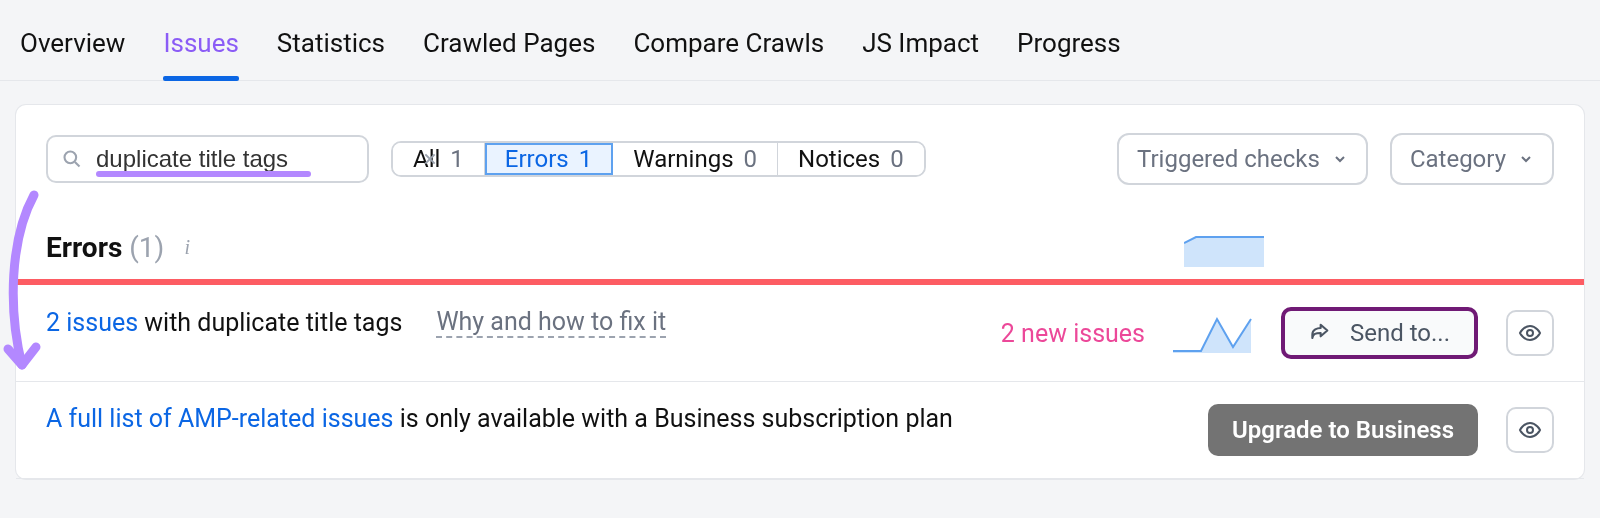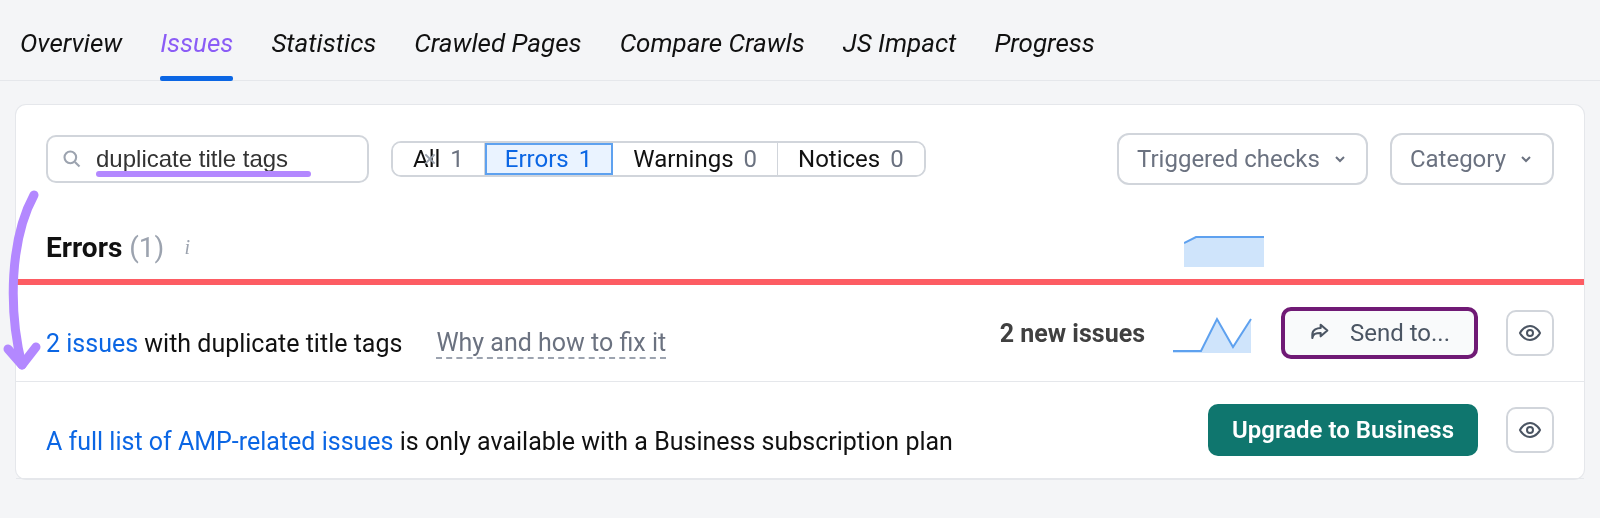--- a/index.html
+++ b/index.html
@@ -16,21 +16,20 @@
     gap: 38px;
     padding: 28px 20px 0 20px;
     border-bottom: 1px solid #e5e7eb;
     font-size: 26px;
     color: #111;
   }
   .tab {
     padding-bottom: 22px;
     cursor: pointer;
     position: relative;
-    font-style: italic;
   }
   .tab.active {
     color: #8b5cf6;
   }
   .tab.active::after {
     content: "";
     position: absolute;
     left: 0; right: 0; bottom: -1px;
     height: 5px;
     background: #0b66e4;
@@ -150,57 +149,57 @@
     margin-left: auto;
     margin-right: 290px;
   }
   .red-bar {
     height: 6px;
     background: #fd5c63;
     margin: 0;
   }
   .row {
     display: flex;
-    align-items: flex-end;
+    align-items: flex-start;
     padding: 22px 30px;
     border-bottom: 1px solid #e5e7eb;
     font-size: 25px;
     gap: 28px;
   }
   .row .left { display: flex; align-items: center; gap: 34px; flex-wrap: wrap; }
   .link { color: #0b66e4; cursor: pointer; }
   .row .text { color: #111; }
   .hint {
     color: #6b7280;
     border-bottom: 2px dashed #9ca3af;
     cursor: pointer;
   }
   .row .right { margin-left: auto; display: flex; align-items: center; gap: 28px; }
-  .new-issues { color: #404040; white-space: nowrap; font-weight: bold; }
+  .new-issues { color: #ec4899; white-space: nowrap; }
   .sendto {
     border: 4px solid #701a75;
     border-radius: 10px;
     padding: 8px 24px;
     font-size: 24px;
     color: #4b5563;
     background: #f9fafb;
     display: flex; align-items: center; gap: 21px;
     cursor: pointer;
   }
   .eye-btn {
     border: 2px solid #d1d5db;
     border-radius: 10px;
     width: 48px; height: 46px;
     display: flex; align-items: center; justify-content: center;
     color: #4b5563;
     background: #fff;
     cursor: pointer;
   }
   .upgrade-btn {
-    background: #0f766e;
+    background: #737373;
     color: #fff;
     border-radius: 10px;
     padding: 12px 24px;
     font-size: 24px;
     font-weight: 600;
     cursor: pointer;
     white-space: nowrap;
   }
   .arrow-annot {
     position: absolute;

